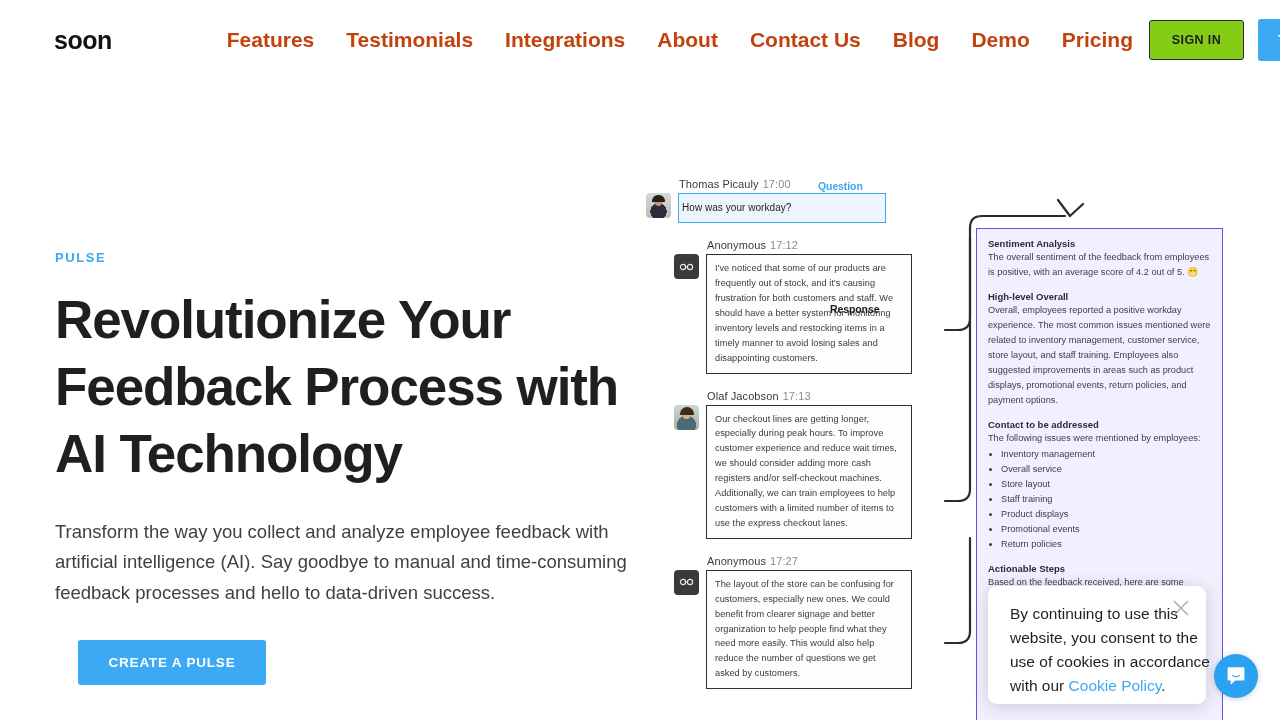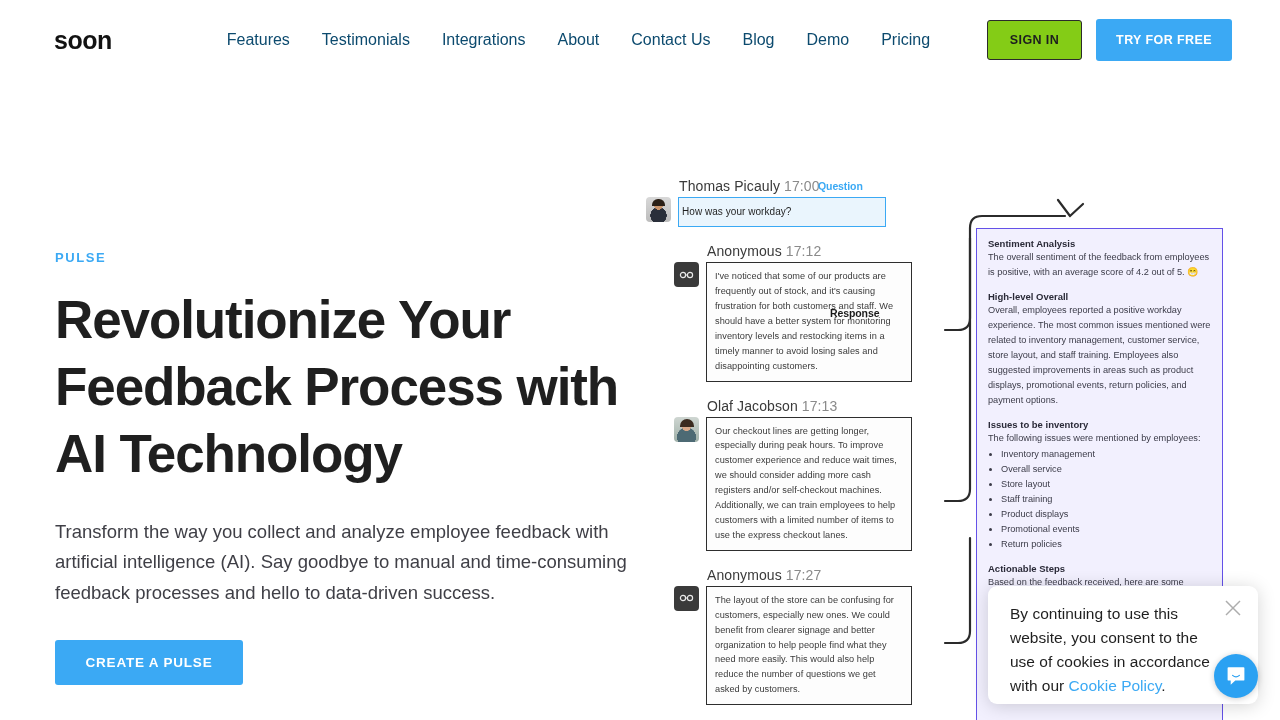--- a/index.html
+++ b/index.html
@@ -20,22 +20,22 @@
     background: #ffffff;
     z-index: 40;
   }
   .logo {
     font-size: 25px; font-weight: 700; letter-spacing: -0.5px;
     color: #121212; line-height: 1;
     font-family: "Liberation Sans", sans-serif;
   }
   .nav-links { display: flex; align-items: center; margin-left: 99px; gap: 0; }
   .nav-link {
-    font-size: 16px; color: #0c4a6e; padding: 0 16px;
-    white-space: nowrap; cursor: pointer; text-decoration: none;
+    font-size: 21px; color: #c2410c; padding: 0 16px;
+    white-space: nowrap; cursor: pointer; text-decoration: none; font-weight: bold;
   }
   .nav-actions { margin-left: auto; display: flex; align-items: center; gap: 14px; }
   .btn-signin {
     width: 95px; height: 40px; border: 1px solid #2b2b2b; background: #84cc16;
     color: #1d1d1f; font-size: 12.5px; font-weight: 700; letter-spacing: 0.4px;
     border-radius: 3px; cursor: pointer; display:flex; align-items:center; justify-content:center;
     font-family: "Liberation Sans", sans-serif;
   }
   .btn-try {
     width: 136px; height: 42px; border: none; background: #3BA9F4;
@@ -56,32 +56,33 @@
   }
   .hero-sub {
     font-size: 18.5px; line-height: 1.63; color: #3f3f46;
     width: 580px; margin-bottom: 32px;
   }
   .btn-cta {
     width: 188px; height: 45px; background: #3BA9F4; border: none;
     color: #fff; font-size: 13.5px; font-weight: 700; letter-spacing: 0.8px;
     border-radius: 3px; cursor: pointer; display:flex; align-items:center; justify-content:center;
     font-family: "Liberation Sans", sans-serif;
+    margin-left: 23px;
   }
 
   
   .illus { position: absolute; left: 640px; top: 178px; width: 640px; height: 545px; }
 
   .conn-svg { position: absolute; left: 0; top: 0; width: 640px; height: 545px; pointer-events:none; }
 
   
   .chat-col { position: absolute; left: 6px; top: 0; width: 300px; }
 
   .msg { position: relative; }
-  .msg-meta { font-size: 14px; color: #5c5c5c; margin-bottom: 3px; padding-left: 33px; letter-spacing:0.1px; }
+  .msg-meta { font-size: 11px; color: #5c5c5c; margin-bottom: 3px; padding-left: 33px; letter-spacing:0.1px; }
   .msg-meta .mname { color: #3a3a3a; }
   .msg-meta .mtime { color: #8a8a8a; margin-left: 4px; }
   .msg-row { display: flex; align-items: flex-start; gap: 7px; }
   .avatar {
     width: 25px; height: 25px; border-radius: 4px; flex: 0 0 25px;
     overflow: hidden; position: relative; background:#444;
   }
   .avatar.photo-thomas {
     background:
       radial-gradient(circle at 50% 34%, #c9946c 0 20%, rgba(0,0,0,0) 21%),
@@ -136,21 +137,21 @@
   .rp-p { font-size: 9.2px; line-height: 1.63; color: #3b3b48; margin-bottom: 0; }
   .rp-gap { height: 11px; }
   .rp-ul { margin: 1px 0 0 13px; }
   .rp-ul li { font-size: 9.2px; line-height: 1.63; color: #3b3b48; }
   .rp-ol { margin: 1px 0 0 14px; }
   .rp-ol li { font-size: 9.2px; line-height: 1.63; color: #3b3b48; }
 
   
   .cookie {
     position: absolute; left: 988px; top: 586px;
-    width: 270px; height: 118px;
+    width: 218px; height: 118px;
     background: #ffffff; border-radius: 9px;
     box-shadow: 0 2px 18px rgba(0,0,0,0.17);
     padding: 16px 20px 0 22px;
     z-index: 60;
   }
   .cookie-text { font-size: 15.5px; line-height: 1.55; color: #1f1f1f; width: 208px; }
   .cookie-link { color: #3BA9F4; cursor: pointer; }
   .cookie-close {
     position: absolute; right: 16px; top: 13px; width: 18px; height: 18px;
     cursor: pointer; opacity: 0.55;
@@ -264,21 +265,21 @@
 
     <div class="report-tag">AI-Generated Report</div>
 
     <div class="report">
       <div class="rp-h">Sentiment Analysis</div>
       <div class="rp-p">The overall sentiment of the feedback from employees is positive, with an average score of 4.2 out of 5. 😁</div>
       <div class="rp-gap"></div>
       <div class="rp-h">High-level Overall</div>
       <div class="rp-p">Overall, employees reported a positive workday experience. The most common issues mentioned were related to inventory management, customer service, store layout, and staff training. Employees also suggested improvements in areas such as product displays, promotional events, return policies, and payment options.</div>
       <div class="rp-gap"></div>
-      <div class="rp-h">Issues to be inventory</div>
+      <div class="rp-h">Contact to be addressed</div>
       <div class="rp-p">The following issues were mentioned by employees:</div>
       <ul class="rp-ul">
         <li>Inventory management</li>
         <li>Overall service</li>
         <li>Store layout</li>
         <li>Staff training</li>
         <li>Product displays</li>
         <li>Promotional events</li>
         <li>Return policies</li>
       </ul>

